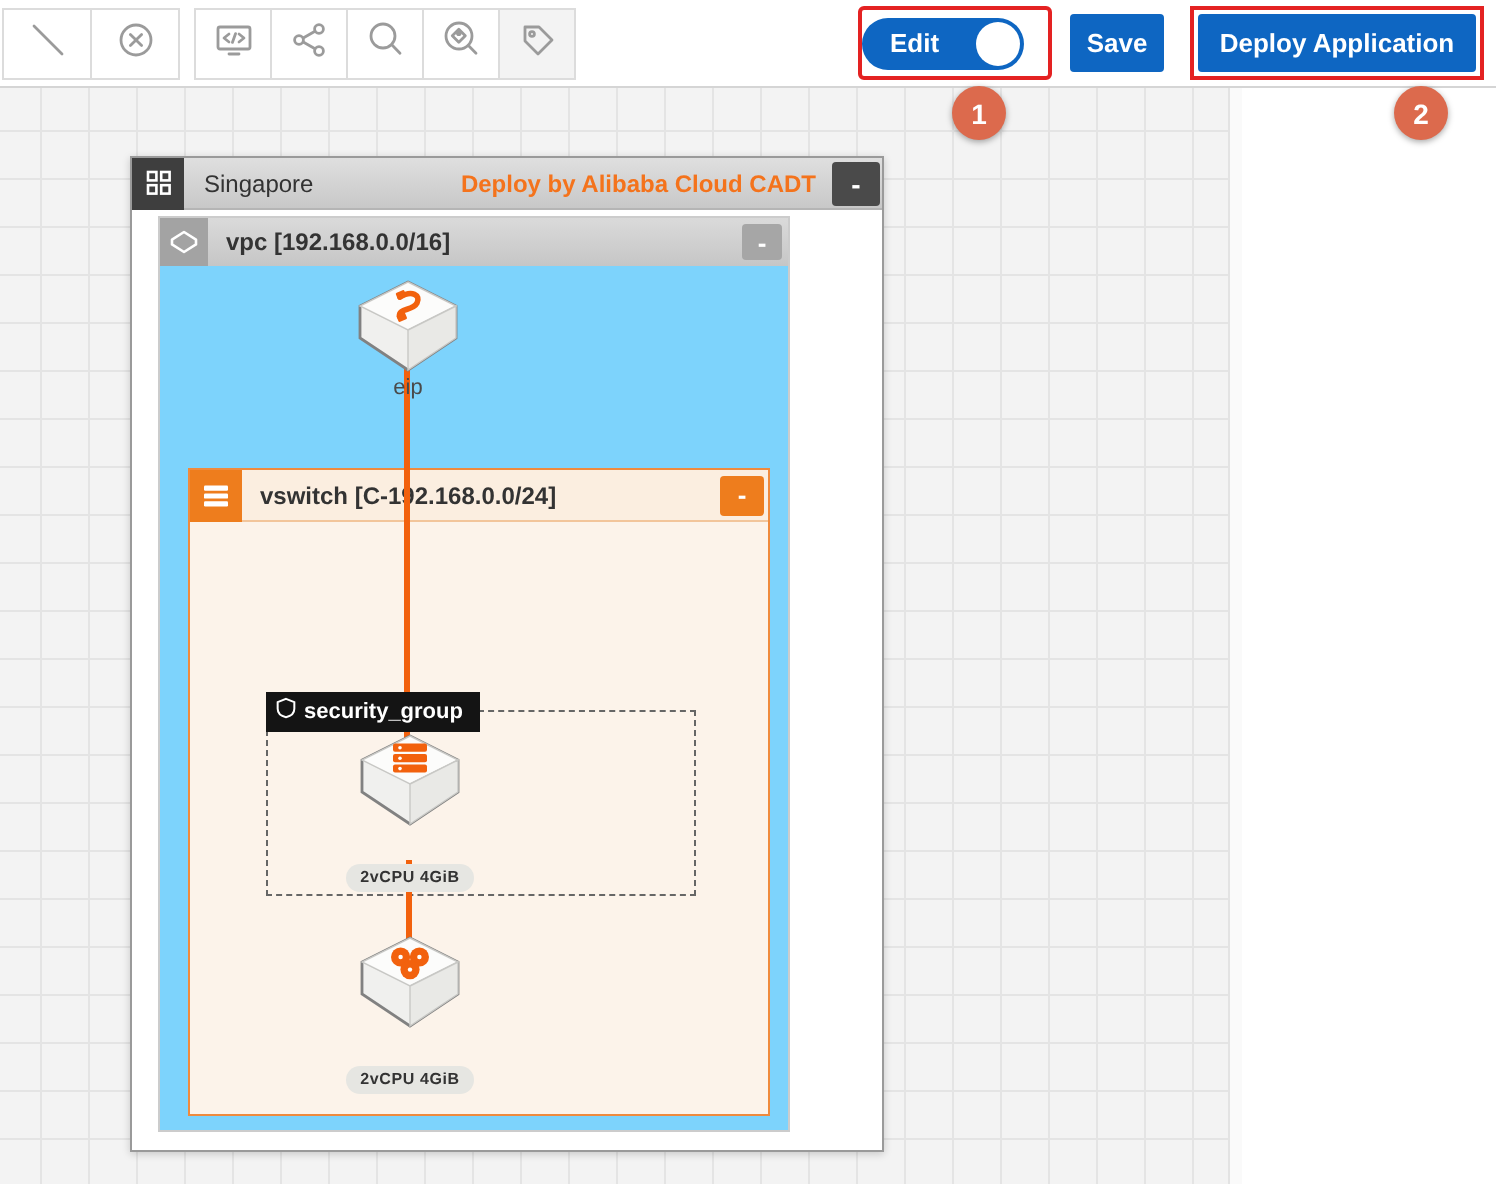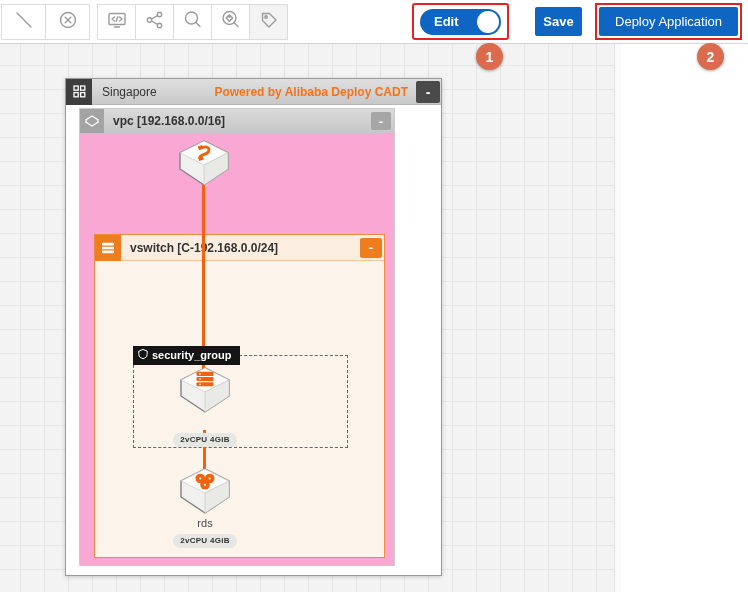--- a/index.html
+++ b/index.html
@@ -10,30 +10,30 @@
   
   .toolbar { position:absolute; left:0; top:0; width:748px; height:44px; background:#fff; border-bottom:1px solid #d5d5d5; }
   .tool-group { position:absolute; top:4px; display:flex; }
   .tool-btn { width:45px; height:36px; background:#fff; border:1px solid #dcdcdc; margin-left:-1px;
               display:flex; align-items:center; justify-content:center; cursor:pointer; }
   .tool-btn:first-child { margin-left:0; }
   .tool-group.g2 .tool-btn { width:39px; }
   .tool-btn.sel { background:#f3f3f3; }
   .tool-btn svg { stroke:#9b9b9b; fill:none; stroke-width:1.4; stroke-linecap:round; stroke-linejoin:round; }
 
-  .edit-box { position:absolute; left:412px; top:3px; width:97px; height:37px; border:2px solid #e42222; border-radius:3px;
-              display:flex; align-items:center; justify-content:center; }
+  .edit-box { position:absolute; left:429px; top:3px; width:97px; height:37px; border:2px solid #e42222; border-radius:3px;
+              display:flex; align-items:center; justify-content:flex-start; }
   .edit-toggle { position:relative; width:81px; height:26px; background:#0e66c2; border-radius:13px; cursor:pointer; }
   .edit-toggle .lbl { position:absolute; left:14px; top:5px; color:#fff; font-size:13px; font-weight:bold; }
   .edit-toggle .knob { position:absolute; right:2px; top:2px; width:22px; height:22px; background:#fff; border-radius:50%; }
 
   .save-btn { position:absolute; left:535px; top:7px; width:47px; height:29px; background:#0e66c2; border:none; border-radius:2px;
               color:#fff; font-size:13px; font-weight:bold; cursor:pointer; font-family:inherit; }
   .deploy-box { position:absolute; left:595px; top:3px; width:147px; height:37px; border:2px solid #e42222; display:flex; }
-  .deploy-btn { flex:1; margin:2px; background:#0e66c2; border:none; border-radius:2px; color:#fff; font-size:13px; font-weight:normal;
+  .deploy-btn { flex:1; margin:2px; background:#0e66c2; border:none; border-radius:2px; color:#fff; font-size:13px; font-weight:bold;
                 cursor:pointer; font-family:inherit; }
 
   .callout { position:absolute; width:27px; height:27px; border-radius:50%; background:#dc6a4d; color:#fff;
              font-size:14px; font-weight:bold; display:flex; align-items:center; justify-content:center;
              box-shadow:0 1px 3px rgba(0,0,0,.35); z-index:30; }
 
   
   .canvas { position:absolute; left:0; top:44px; width:621px; height:548px; background-color:#f3f3f3;
             background-image:linear-gradient(#e4e4e4 1px, transparent 1px), linear-gradient(90deg,#e4e4e4 1px, transparent 1px);
             background-size:24px 24px; background-position:-4px -3px;padding-left:48px; }
@@ -45,21 +45,21 @@
   .region-header { position:absolute; left:0; top:0; right:0; height:26px; display:flex; align-items:center;
                    background:linear-gradient(#dfdfdf,#c8c8c8); border-bottom:1px solid #b5b5b5; cursor:move; }
   .region-icon { width:26px; height:26px; background:#3e3e3e; display:flex; align-items:center; justify-content:center; flex:0 0 26px; }
   .region-title { font-size:12px; color:#333; padding-left:10px; }
   .powered { margin-left:auto; margin-right:8px; font-size:12px; font-weight:bold; color:#f4731c; }
   .minus-btn { display:flex; align-items:center; justify-content:center; color:#fff; font-weight:bold; cursor:pointer;
                border-radius:2px; line-height:1; }
   .minus-dark { width:24px; height:22px; background:#4a4a4a; margin-right:1px; font-size:14px; }
 
   
-  .vpc { position:absolute; left:13px; top:29px; width:316px; height:458px; background:#f9a8d4; border:1px solid #cccccc; }
+  .vpc { position:absolute; left:13px; top:29px; width:316px; height:458px; background:#7dd3fc; border:1px solid #cccccc; }
   .vpc-header { position:absolute; left:0; top:0; right:0; height:24px; display:flex; align-items:center;
                 background:linear-gradient(#dadada,#c6c6c6); cursor:move; }
   .vpc-icon { width:24px; height:24px; background:#a3a3a3; display:flex; align-items:center; justify-content:center; flex:0 0 24px; }
   .vpc-title { font-size:12px; font-weight:bold; color:#333; padding-left:9px; }
   .minus-gray { width:20px; height:18px; background:#a6a6a6; margin-left:auto; margin-right:3px; font-size:13px; }
 
   
   .vswitch { position:absolute; left:14px; top:125px; width:291px; height:324px; background:#fcf3ea; border:1px solid #ef8a3d; }
   .vswitch-header { position:absolute; left:0; top:0; right:0; height:26px; display:flex; align-items:center;
                     background:#fbeee0; border-bottom:1px solid #f2c59b; cursor:move; }
@@ -183,21 +183,21 @@
       <div class="region-header">
         <div class="region-icon">
           <svg width="13" height="13" viewBox="0 0 13 13" fill="none" stroke="#fff" stroke-width="1.3">
               <rect x="1" y="1" width="4.2" height="4.2"></rect>
               <rect x="7.6" y="1" width="4.2" height="4.2"></rect>
               <rect x="1" y="7.6" width="4.2" height="4.2"></rect>
               <rect x="7.6" y="7.6" width="4.2" height="4.2"></rect>
             </svg>
         </div>
         <span class="region-title">Singapore</span>
-        <span class="powered">Powered by Alibaba Deploy CADT</span>
+        <span class="powered">Deploy by Alibaba Cloud CADT</span>
         <div class="minus-btn minus-dark">-</div>
       </div>
 
       <div class="vpc">
         <div class="vpc-header">
           <div class="vpc-icon">
             <svg width="14" height="12" viewBox="0 0 14 12" fill="none" stroke="#fff" stroke-width="1.3" stroke-linejoin="round">
                 <path d="M7,1 L13,4.8 L13,7.2 L7,11 L1,7.2 L1,4.8 Z"></path>
               </svg>
           </div>
@@ -208,20 +208,21 @@
         <div class="node" style="left:99px; top:31px;">
           <svg width="50" height="46" viewBox="0 0 50 46">
             <polygon points="25,1 49,13 49,29 25,45 1,29 1,13" fill="#f0f0ee" stroke="#818181" stroke-width="1.4"></polygon>
             <polygon points="25,1 49,13 25,25 1,13" fill="#fcfcfb" stroke="#c8c8c5" stroke-width="0.7"></polygon>
             <polygon points="49,13 49,29 25,45 25,25" fill="#e9e9e6" stroke="#c8c8c5" stroke-width="0.7"></polygon>
             <path d="M21,8.5 C27,5 31.5,7.5 29.5,11.5 C27.5,15.5 20,14 20.8,18.2" fill="none" stroke="#f2610d" stroke-width="2.8" stroke-linecap="round"></path>
             <rect x="19.2" y="5.6" width="4.6" height="3.6" rx="0.7" fill="#f2610d" transform="rotate(-22 21.5 7.4)"></rect>
             <rect x="19.6" y="16.8" width="4.6" height="3.6" rx="0.7" fill="#f2610d" transform="rotate(-22 21.9 18.6)"></rect>
           </svg>
         </div>
+        <div class="node-label" style="left:49px; top:79px;">eip</div>
 
         <div class="conn" style="left:122px; top:75px; height:192px;"></div>
 
         <div class="vswitch">
           <div class="vswitch-header">
             <div class="vswitch-icon">
               <svg width="14" height="12" viewBox="0 0 14 12" fill="#fff">
                   <rect x="1" y="0.8" width="12" height="2.6" rx="0.6"></rect>
                   <rect x="1" y="4.7" width="12" height="2.6" rx="0.6"></rect>
                   <rect x="1" y="8.6" width="12" height="2.6" rx="0.6"></rect>
@@ -270,21 +271,20 @@
               <g fill="#f2610d">
                 <circle cx="20.3" cy="10.5" r="4.8"></circle>
                 <circle cx="29.7" cy="10.5" r="4.8"></circle>
                 <circle cx="25" cy="16.8" r="4.8"></circle>
               </g>
               <circle cx="20.3" cy="10.5" r="1.1" fill="#fff"></circle>
               <circle cx="29.7" cy="10.5" r="1.1" fill="#fff"></circle>
               <circle cx="25" cy="16.8" r="1.1" fill="#fff"></circle>
             </svg>
           </div>
-          <div class="node-label" style="left:35px; top:282px;">rds</div>
           <div class="badge-row" style="left:35px; top:294px;">
             <span class="badge">2vCPU 4GiB</span>
           </div>
         </div>
 
       </div>
     </div>
   </div>
 </div>
 

